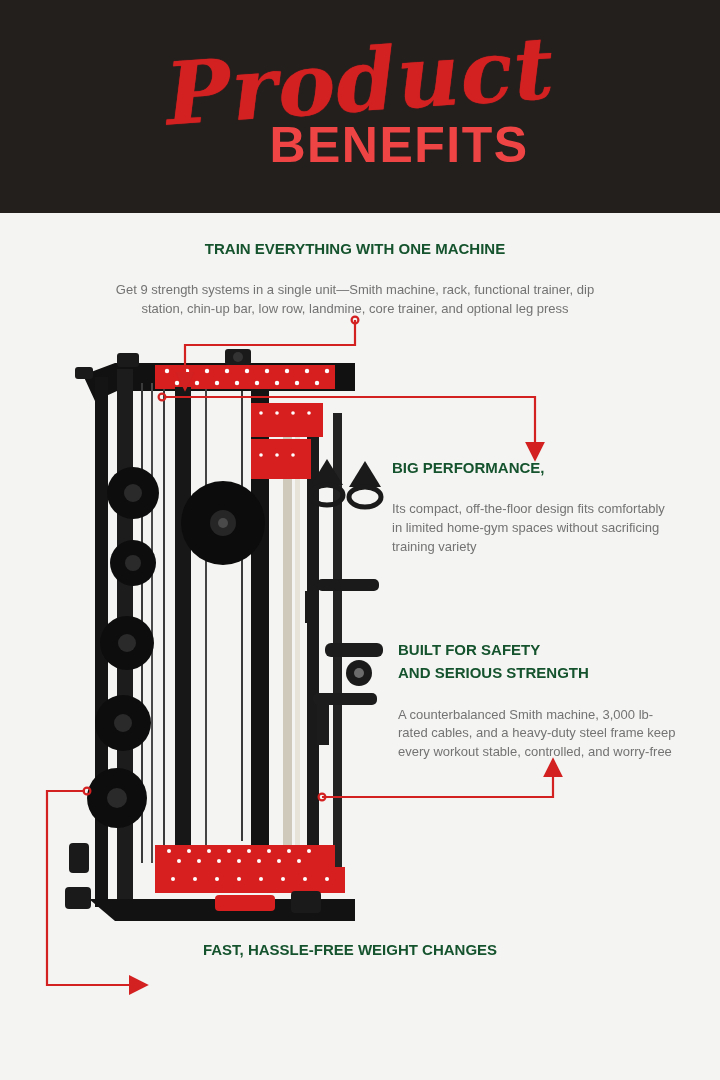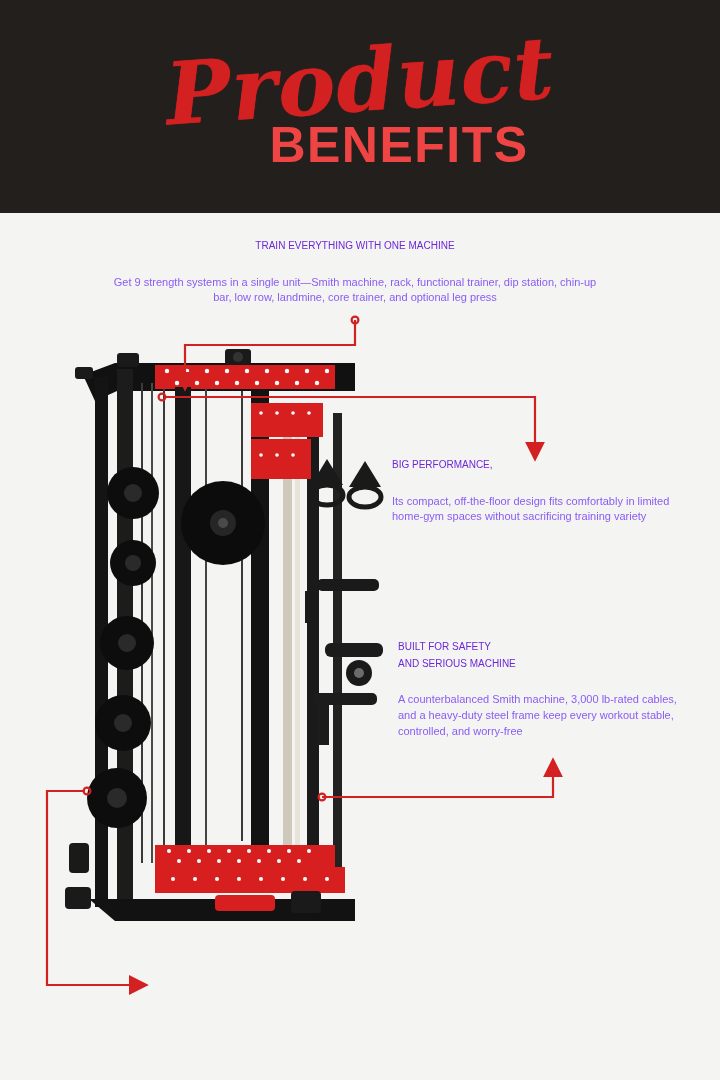--- a/index.html
+++ b/index.html
@@ -70,29 +70,29 @@
     width: 720px;
     height: 867px;
     background: #f4f4f2;
   }
 
   
   .callout {
     position: absolute;
   }
   .callout .c-title {
-    font-weight: normal;
-    color: #6d28d9;
-    font-size: 10px;
+    font-weight: bold;
+    color: #14532d;
+    font-size: 15px;
     line-height: 1.35;
     margin-bottom: 3px;
   }
   .callout .c-body {
-    color: #8b5cf6;
-    font-size: 11px;
+    color: #737373;
+    font-size: 13px;
     line-height: 1.45;
     margin-top: 22px;
   }
 
   
   #callout-train {
     left: 110px;
     top: 26px;
     width: 490px;
     text-align: center;
@@ -297,20 +297,21 @@
     <div class="c-body">Get 9 strength systems in a single unit—Smith machine, rack, functional trainer, dip station, chin-up bar, low row, landmine, core trainer, and optional leg press</div>
   </div>
 
   <div class="callout" id="callout-footprint">
     <div class="c-title">BIG PERFORMANCE,</div>
     <div class="c-body">Its compact, off-the-floor design fits comfortably in limited home-gym spaces without sacrificing training variety</div>
   </div>
 
   <div class="callout" id="callout-safety">
     <div class="c-title">BUILT FOR SAFETY</div>
-    <div class="c-title">AND SERIOUS MACHINE</div>
+    <div class="c-title">AND SERIOUS STRENGTH</div>
     <div class="c-body">A counterbalanced Smith machine, 3,000 lb-rated cables, and a heavy-duty steel frame keep every workout stable, controlled, and worry-free</div>
   </div>
 
   <div class="callout" id="callout-weight">
+    <div class="c-title">FAST, HASSLE-FREE WEIGHT CHANGES</div>
   </div>
 
 </div>
 
 </body></html>

